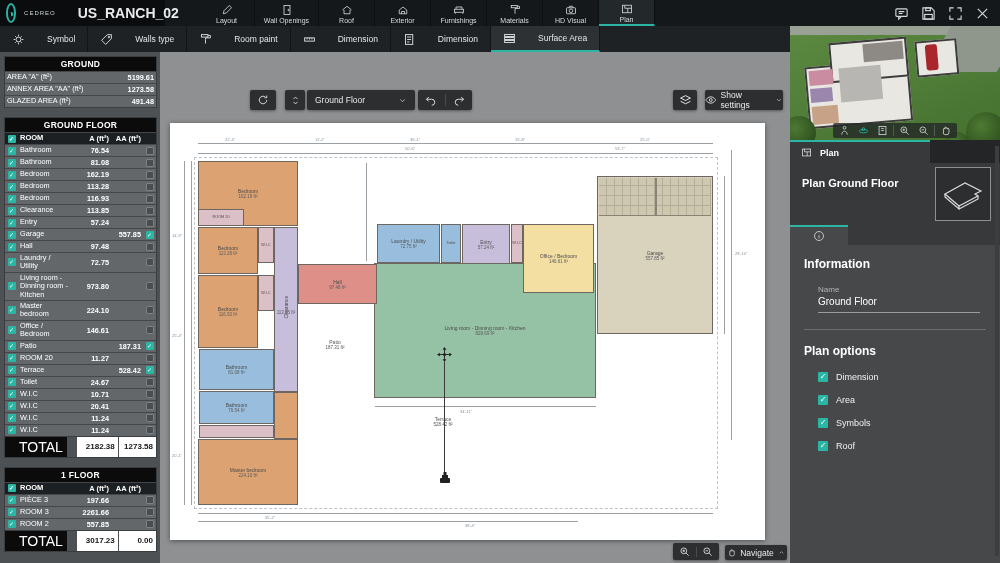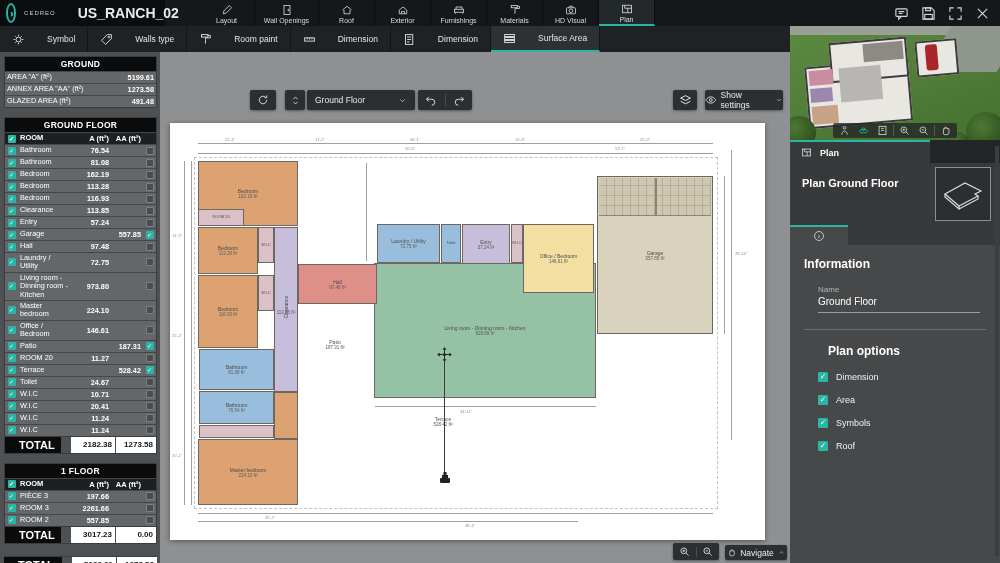--- a/index.html
+++ b/index.html
@@ -51,21 +51,21 @@
   .c-a { width:40px; justify-content:flex-end; font-weight:bold; }
   .c-aa { width:32px; justify-content:flex-end; font-weight:bold; }
   .c-aacb { width:13px; justify-content:center; }
   .trow.head .tcell { font-weight:bold; font-size:7.5px; }
   .cb { width:8px; height:8px; border-radius:1px; display:inline-flex; align-items:center;
     justify-content:center; cursor:pointer; }
   .cb.on { background:#2bb5a5; }
   .cb.on::after { content:"✓"; color:#fff; font-size:6px; line-height:1; }
   .cb.off { background:#4a4d50; border:1px solid #7e8184; }
   .trow.total { background:transparent; border-top:1px solid #3a3d3f; }
-  .trow.total .t-label { background:#0b0b0b; color:#fff; font-weight:bold; font-size:11px;
+  .trow.total .t-label { background:#0b0b0b; color:#fff; font-weight:normal; font-size:14px;
     flex:1; display:flex; align-items:center; padding:2px 4px 2px 14px; }
   .trow.total .t-a, .trow.total .t-aa { background:#fff; color:#141414; font-weight:bold;
     font-size:8px; display:flex; align-items:center; justify-content:flex-end; padding:2px 3px; }
   .trow.total .t-a { width:44px; margin-left:10px; }
   .trow.total .t-aa { width:40px; margin-left:1px; }
   #grand-total { margin-top:12px; }
 
   
   #canvas { position:absolute; left:160px; top:52px; width:630px; height:511px;
     background:#8e9092; overflow:hidden; }
@@ -888,21 +888,21 @@
       </div>
     </div>
 
     <div id="info-panel">
       <div class="panel-h">Information</div>
       <div id="name-group">
         <div id="name-label">Name</div>
         <div id="name-value">Ground Floor</div>
       </div>
       <div id="panel-divider"></div>
-      <div class="panel-h" style="margin-bottom:14px;margin-left:24px;">Plan options</div>
+      <div class="panel-h" style="margin-bottom:14px;">Plan options</div>
       <div id="options-list">
           <div class="opt-row">
             <span class="cb on"></span>
             <span class="opt-label">Dimension</span>
           </div>
           <div class="opt-row">
             <span class="cb on"></span>
             <span class="opt-label">Area</span>
           </div>
           <div class="opt-row">

